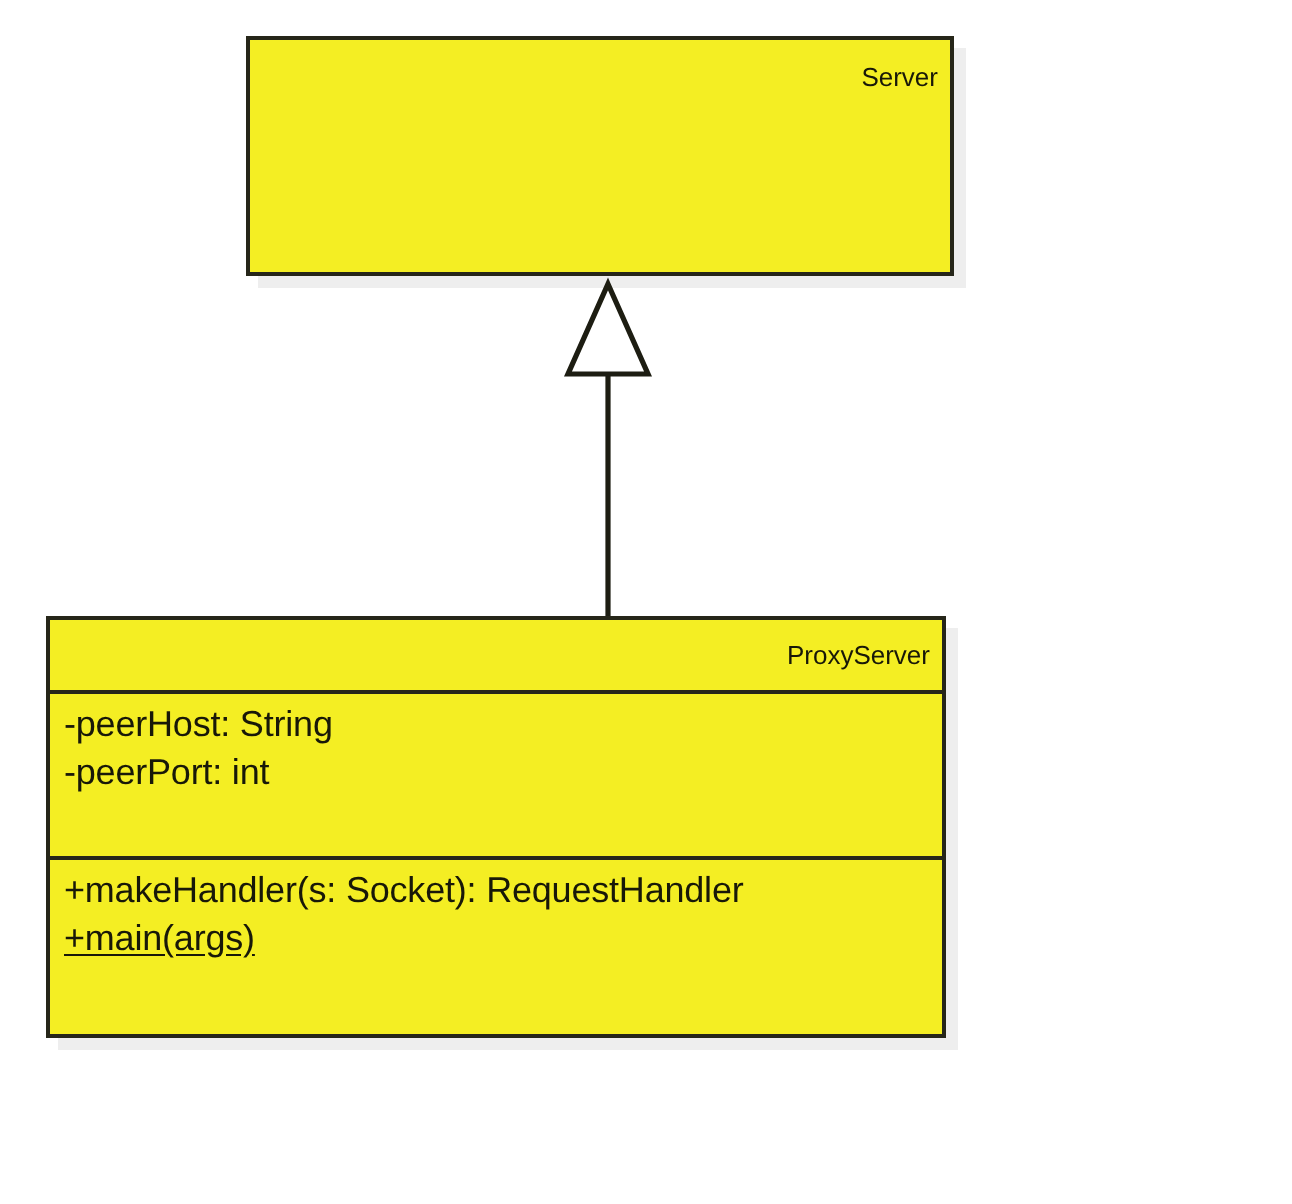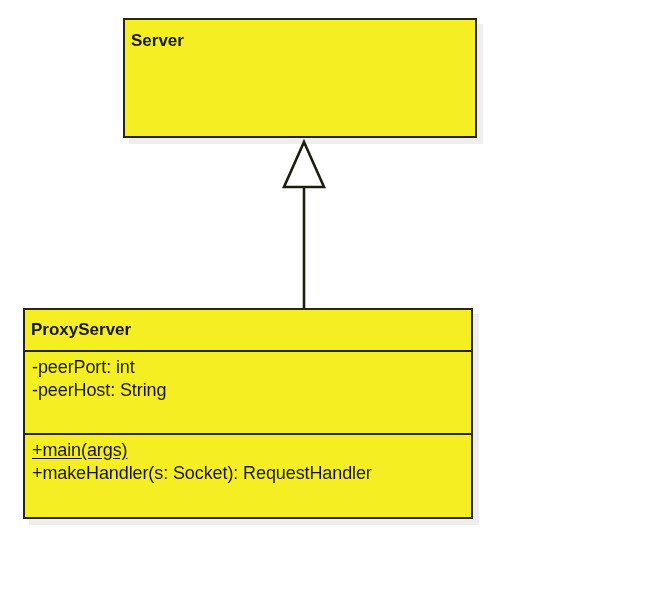--- a/index.html
+++ b/index.html
@@ -24,24 +24,24 @@
   
   .uml-class {
     position: absolute;
     background: #f4ee23;
     border: 2px solid #262619;
     box-sizing: border-box;
     box-shadow: 6px 6px 0 0 rgba(228, 228, 228, 0.62);
   }
 
   .uml-title {
-    text-align: left;
-    font-weight: bold;
+    text-align: right;
+    font-weight: normal;
     color: #181808;
-    font-size: 17px;
+    font-size: 13px;
     line-height: 1.1;
     padding: 9px 6px 8px 6px;
     box-sizing: border-box;
     white-space: nowrap;
   }
 
   .uml-compartment {
     border-top: 2px solid #262619;
     padding: 4px 6px 5px 7px;
     box-sizing: border-box;
@@ -113,24 +113,24 @@
     <line x1="46" y1="50" x2="46" y2="176" stroke="#1d1d12" stroke-width="2.6"></line>
 
     <polygon points="46,6 66,51 26,51" fill="#ffffff" stroke="#1d1d12" stroke-width="2.6" stroke-linejoin="miter"></polygon>
   </svg>
 
   <div class="uml-class" id="proxyserver-class">
 
     <div class="uml-title">ProxyServer</div>
 
     <div class="uml-compartment" id="proxy-attributes">
+      <div class="uml-member">-peerHost: String</div>
       <div class="uml-member">-peerPort: int</div>
-      <div class="uml-member">-peerHost: String</div>
     </div>
 
     <div class="uml-compartment" id="proxy-methods">
+      <div class="uml-member">+makeHandler(s: Socket): RequestHandler</div>
       <div class="uml-member static-member">+main(args)</div>
-      <div class="uml-member">+makeHandler(s: Socket): RequestHandler</div>
     </div>
 
   </div>
 
 </div>
 
 </body></html>

